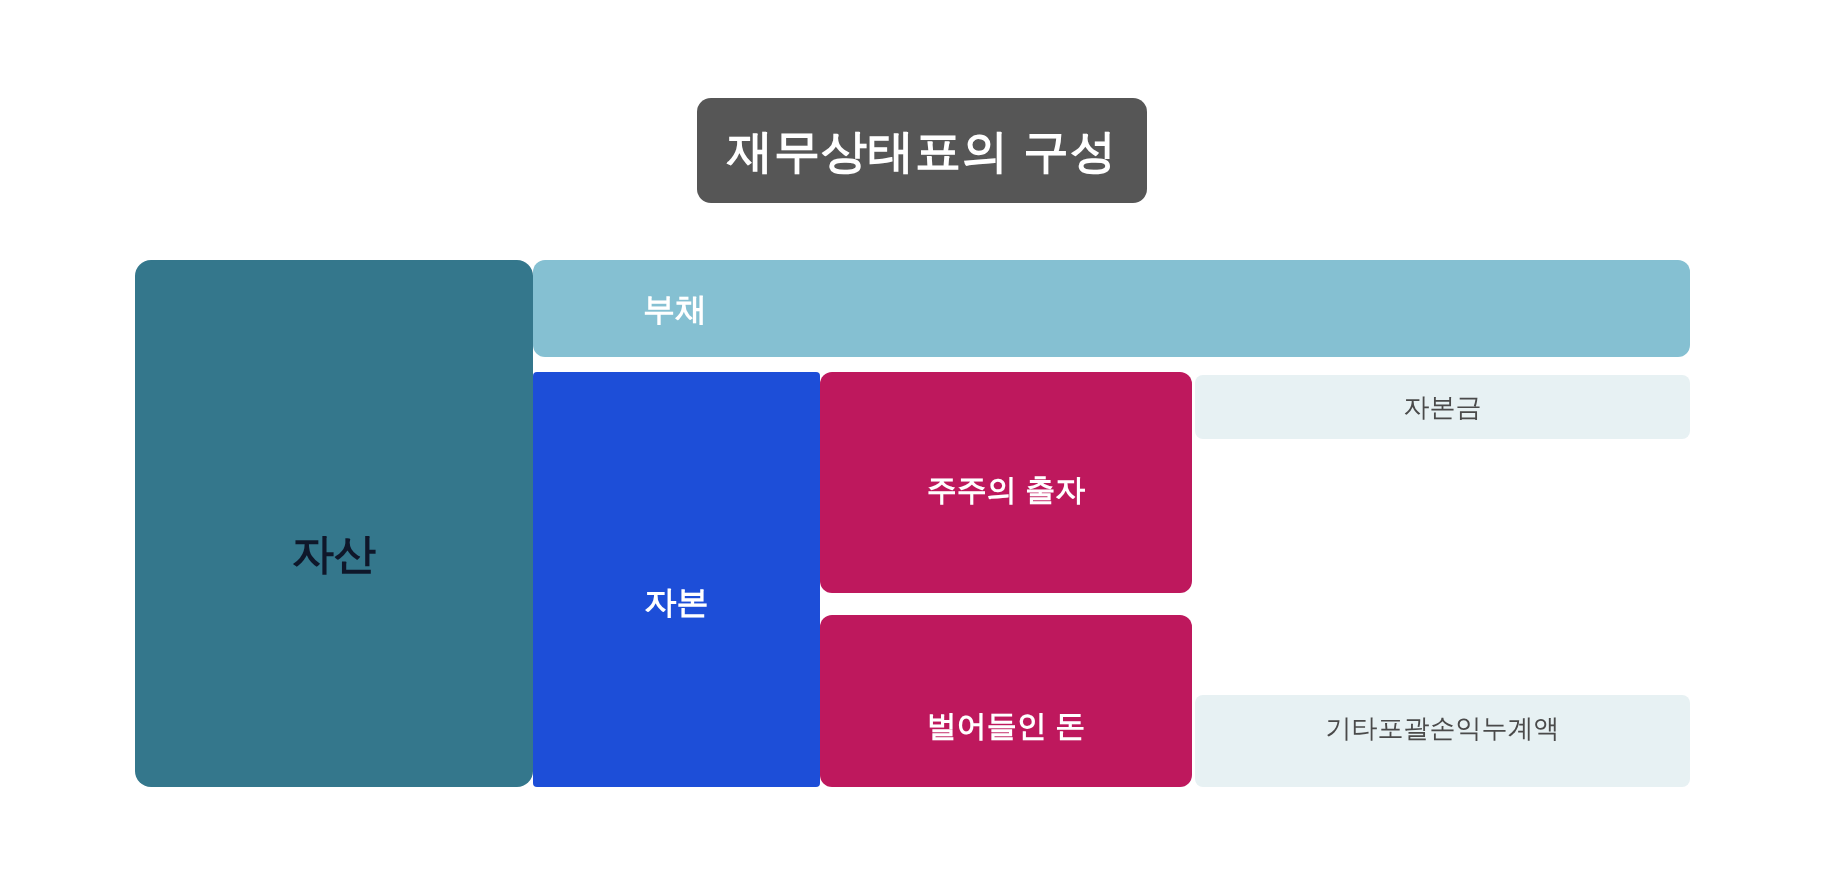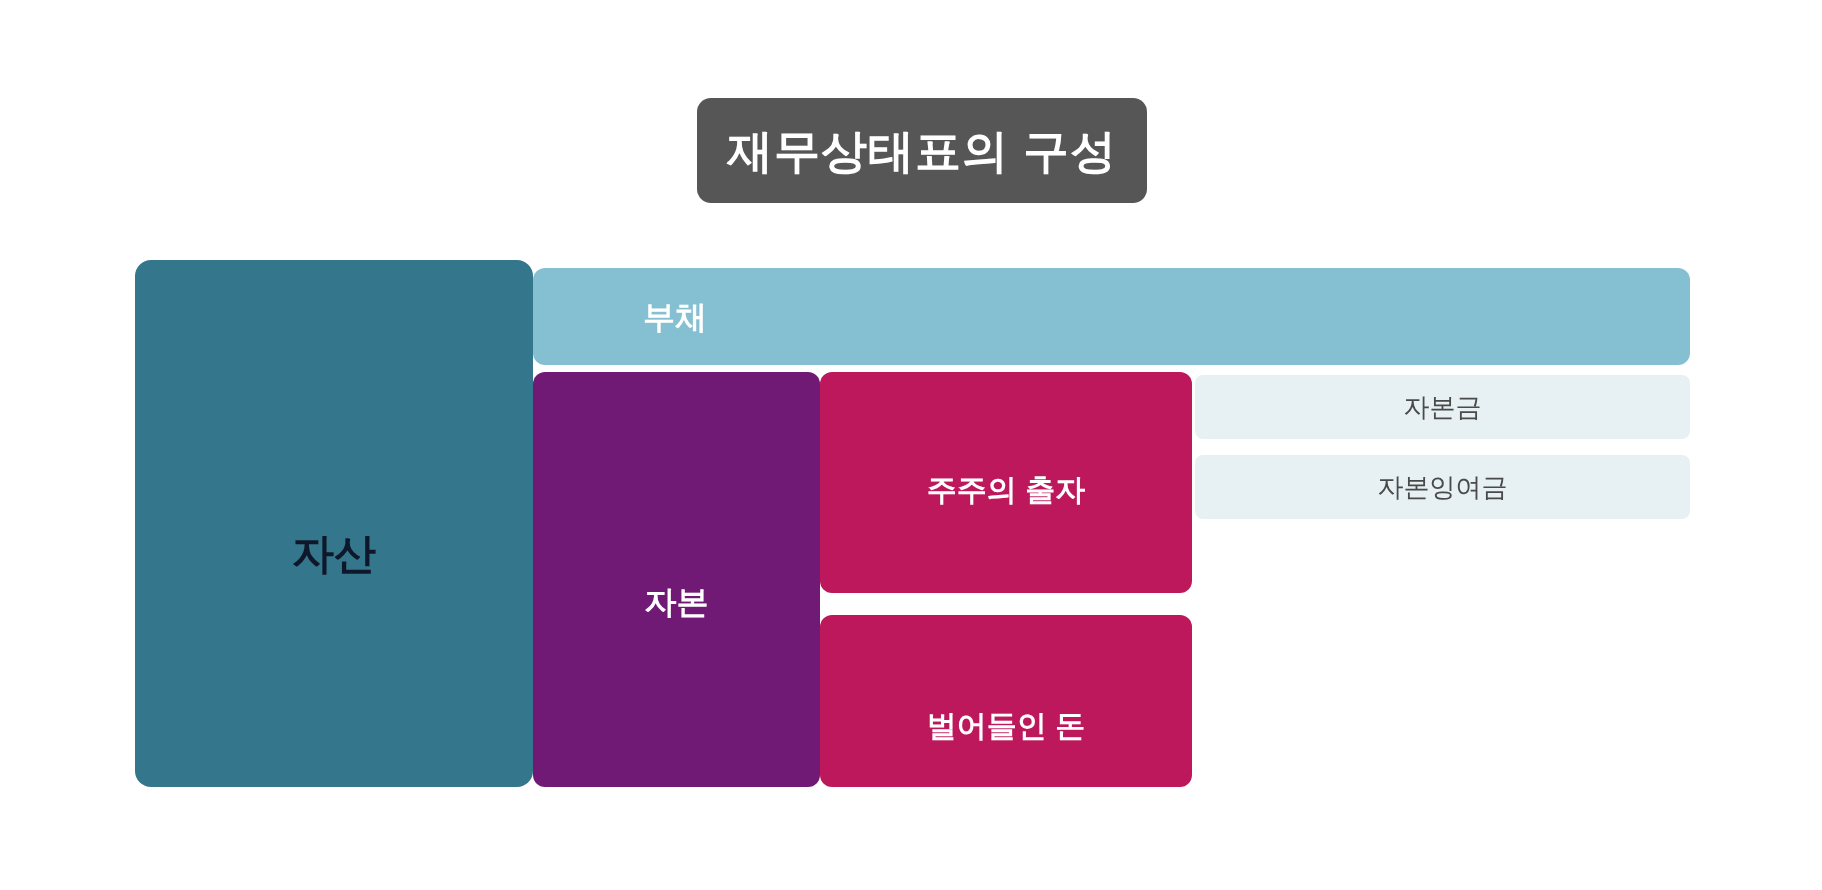--- a/index.html
+++ b/index.html
@@ -85,38 +85,37 @@
   
   .blk-liabilities {
     left: 533px;
     top: 260px;
     width: 1157px;
     height: 97px;
     background: #85C0D2;
     border-radius: 12px;
     justify-content: flex-start;
     padding-left: 110px;
-    margin-top: 8px;
   }
   .blk-liabilities .lbl {
     color: #ffffff;
     font-size: 32px;
     font-weight: 700;
     line-height: 1;
     white-space: nowrap;
   }
 
   
   .blk-equity {
     left: 533px;
     top: 372px;
     width: 287px;
     height: 415px;
-    background: #701a75;
-    border-radius: 12px;
+    background: #1d4ed8;
+    border-radius: 4px;
   }
   .blk-equity .lbl {
     color: #ffffff;
     font-size: 32px;
     font-weight: 700;
     line-height: 1;
     position: relative;
     top: 22px;
     white-space: nowrap;
   }
@@ -200,18 +199,18 @@
       <span class="lbl">주주의 출자</span>
     </div>
 
     <div class="block blk-group blk-group-earned">
       <span class="lbl">벌어들인 돈</span>
     </div>
 
     <div class="block blk-item item-0">
       <span class="lbl">자본금</span>
     </div>
-    <div class="block blk-item item-1">
-      <span class="lbl">자본잉여금</span>
+    <div class="block blk-item item-4">
+      <span class="lbl">기타포괄손익누계액</span>
     </div>
 
   </div>
 </div>
 
 </body></html>

